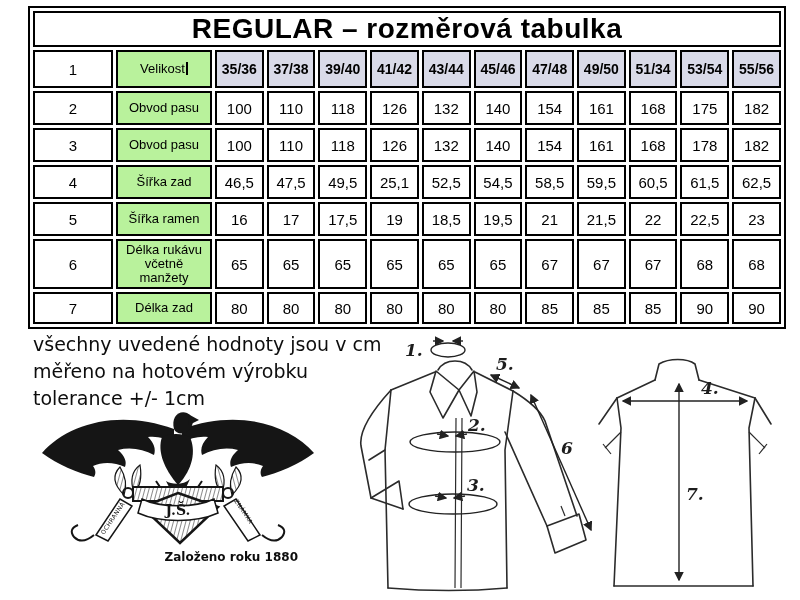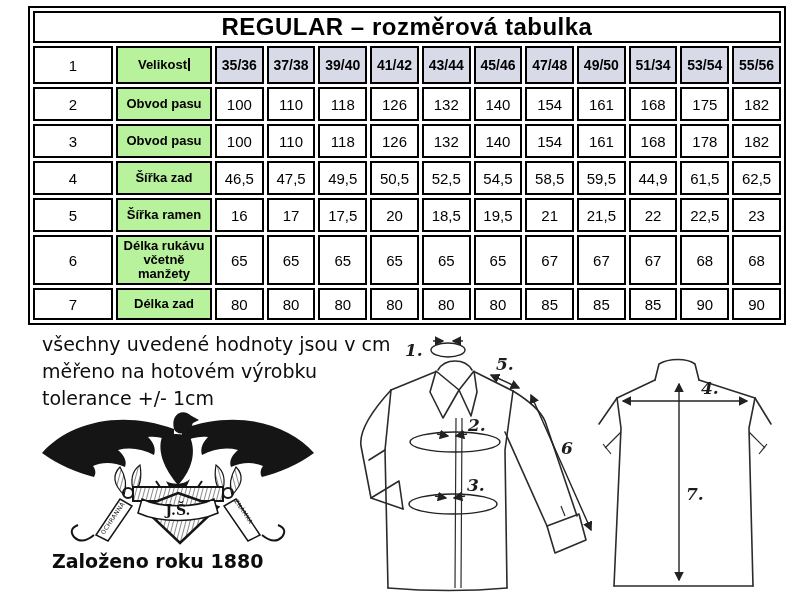--- a/index.html
+++ b/index.html
@@ -5,40 +5,40 @@
   html,body{margin:0;padding:0;background:#ffffff;}
   #sheet{position:relative;width:800px;height:600px;background:#fff;overflow:hidden;
          font-family:"Liberation Sans",sans-serif;color:#000;}
 
   
   table.sizing{position:absolute;left:28px;top:6px;width:758px;
     border-collapse:separate;border-spacing:3px;border:2px solid #000;
     table-layout:fixed;background:#fff;}
   table.sizing td{border:2px solid #000;text-align:center;vertical-align:middle;
     padding:0 1px;overflow:hidden;}
-  td.title{font-size:24px;font-weight:bold;height:26px;letter-spacing:.5px;}
+  td.title{font-size:28px;font-weight:bold;height:26px;letter-spacing:.5px;}
   td.num{font-size:15px;background:#fff;}
-  td.label{background:var(--label-bg,#b9f29c);font-weight:bold;font-size:13px;line-height:14px;margin-top:7px;}
+  td.label{background:var(--label-bg,#b9f29c);font-weight:normal;font-size:13px;line-height:14px;margin-top:7px;}
   td.size{background:var(--size-bg,#d9dae8);font-weight:bold;font-size:14px;}
   td.val{font-size:15px;}
   tr.r-size td{height:34px;}
   tr.r-std td{height:30px;}
   tr.r-tall td{height:46px;}
   tr.r-short td{height:28px;}
   .cursor{display:inline-block;width:2px;height:13px;background:#000;
     vertical-align:-2px;margin-left:1px;}
 
   
-  .notes{position:absolute;left:42px;top:331px;font-family:"DejaVu Sans",sans-serif;
+  .notes{position:absolute;left:33px;top:331px;font-family:"DejaVu Sans",sans-serif;
     font-size:19px;line-height:27px;color:#0d0d0d;}
 
   
   .eagle-svg{position:absolute;left:38px;top:407px;width:280px;height:140px;}
-  .founded{position:absolute;left:52px;top:550px;width:240px;text-align:left;
-    font-family:"DejaVu Sans",sans-serif;font-weight:bold;font-size:19px;color:#0d0d0d;}
+  .founded{position:absolute;left:58px;top:550px;width:240px;text-align:right;
+    font-family:"DejaVu Sans",sans-serif;font-weight:bold;font-size:12px;color:#0d0d0d;}
 
   
   .shirts-svg{position:absolute;left:355px;top:328px;width:445px;height:272px;}
   .sketch{stroke:#2b2b2b;stroke-width:1.6;fill:none;stroke-linejoin:round;stroke-linecap:round;}
   .thin{stroke:#2b2b2b;stroke-width:1.2;fill:none;}
   .meas{stroke:#222;stroke-width:1.4;fill:none;}
   .hw{font-family:"DejaVu Serif",serif;font-style:italic;font-weight:bold;
     font-size:17px;fill:#1d1d1d;}
   .logo-text{font-family:"DejaVu Serif",serif;font-weight:bold;fill:#141414;}
   .ribbon-text{font-family:"DejaVu Sans",sans-serif;font-size:6px;letter-spacing:.4px;fill:#141414;}
@@ -112,36 +112,36 @@
           <td class="val">168</td>
           <td class="val">178</td>
           <td class="val">182</td>
         </tr>
         <tr class="r-std">
           <td class="num">4</td>
           <td class="label">Šířka zad</td>
           <td class="val">46,5</td>
           <td class="val">47,5</td>
           <td class="val">49,5</td>
-          <td class="val">50,5</td>
+          <td class="val">25,1</td>
           <td class="val">52,5</td>
           <td class="val">54,5</td>
           <td class="val">58,5</td>
           <td class="val">59,5</td>
-          <td class="val">44,9</td>
+          <td class="val">60,5</td>
           <td class="val">61,5</td>
           <td class="val">62,5</td>
         </tr>
         <tr class="r-std">
           <td class="num">5</td>
           <td class="label">Šířka ramen</td>
           <td class="val">16</td>
           <td class="val">17</td>
           <td class="val">17,5</td>
-          <td class="val">20</td>
+          <td class="val">19</td>
           <td class="val">18,5</td>
           <td class="val">19,5</td>
           <td class="val">21</td>
           <td class="val">21,5</td>
           <td class="val">22</td>
           <td class="val">22,5</td>
           <td class="val">23</td>
         </tr>
         <tr class="r-tall">
           <td class="num">6</td>

